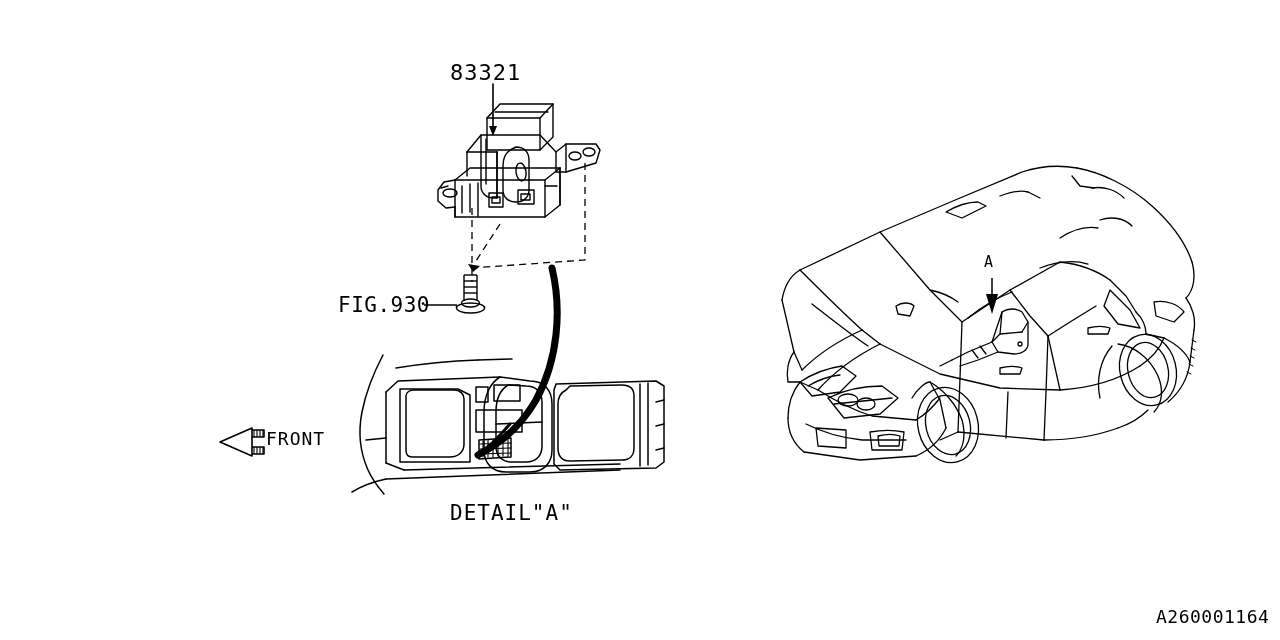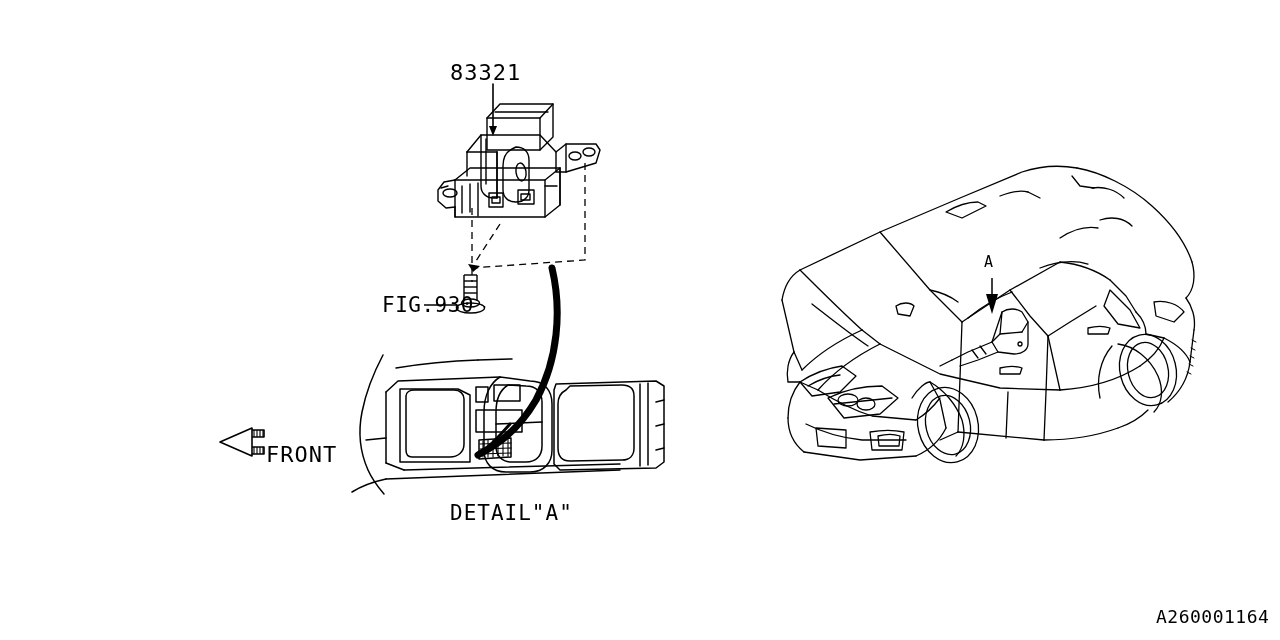--- a/index.html
+++ b/index.html
@@ -37,26 +37,25 @@
     left: 450px;
     top: 62px;
     font-size: 22px;
     letter-spacing: 1px;
   }
   #fig-ref-label {
     left: 338px;
     top: 295px;
     font-size: 21px;
     letter-spacing: 0.5px;
-    margin-left: 44px;
   }
   #front-text-label {
     left: 266px;
-    top: 444px;
-    font-size: 22px;
+    top: 430px;
+    font-size: 18px;
     letter-spacing: 1px;
   }
   #detail-caption-label {
     left: 450px;
     top: 503px;
     font-size: 21px;
     letter-spacing: 1px;
   }
   #callout-a-label {
     left: 984px;

